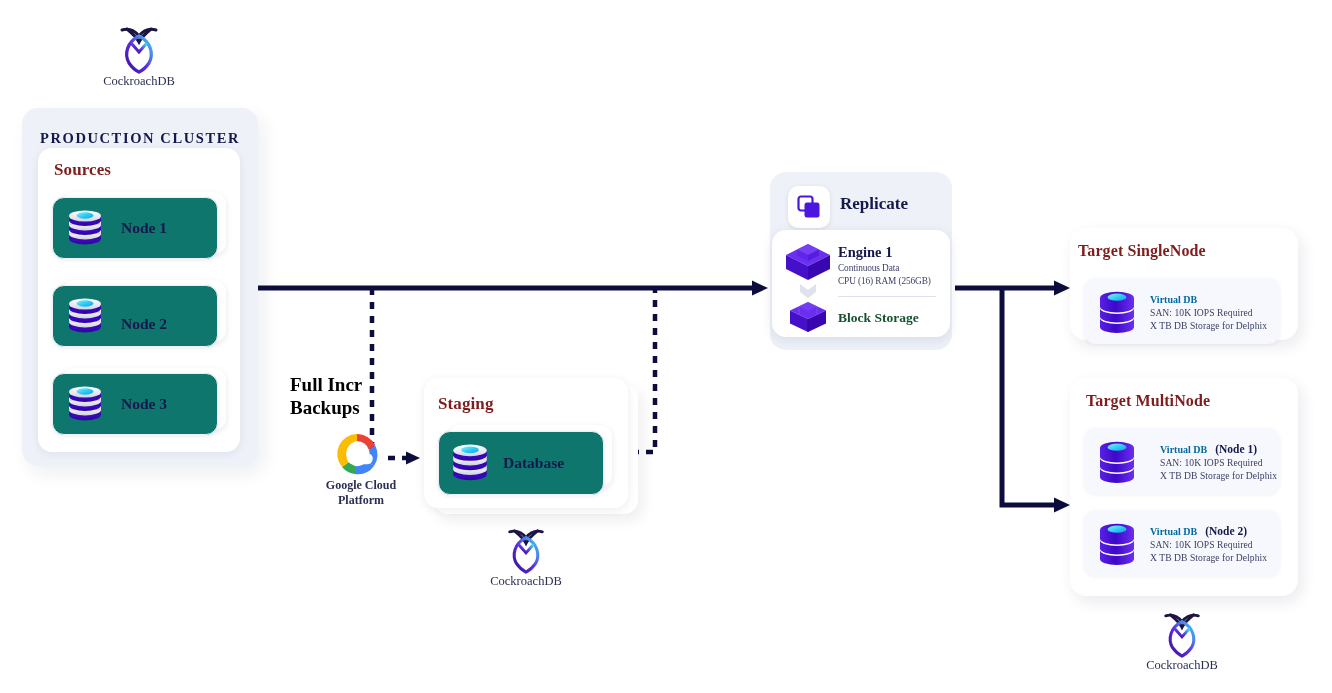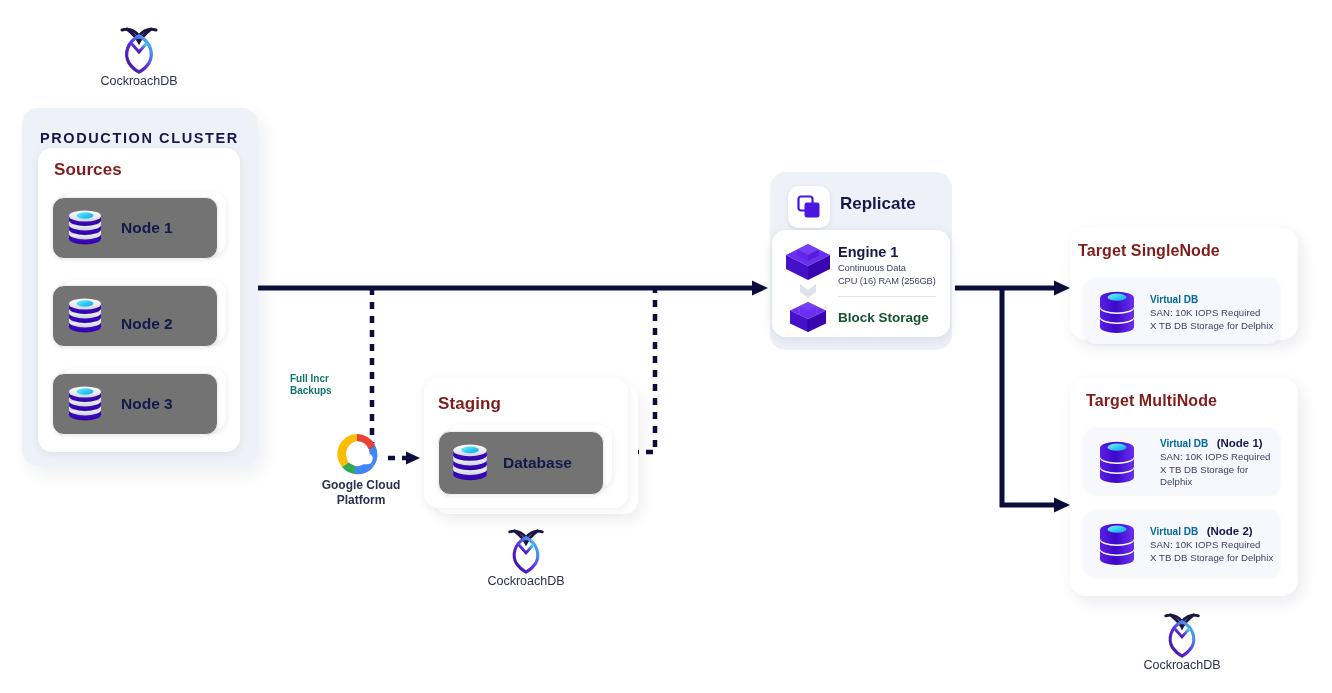--- a/index.html
+++ b/index.html
@@ -1,53 +1,53 @@
 <!DOCTYPE html>
 <html><head>
 <meta charset="utf-8">
 <style>
   html,body{margin:0;padding:0;}
   body{
     width:1332px;height:693px;background:#ffffff;
     font-family:"Liberation Sans",sans-serif;
     color:#0d1030;position:relative;overflow:hidden;
   }
-  #canvas{position:absolute;inset:0;}
+  #canvas{position:absolute;inset:0;font-family:Liberation Serif, serif;}
   .abs{position:absolute;}
 
   
   .panel-soft{
     background:#eef1f8;border-radius:16px;
   }
   .card-white{
     background:#ffffff;border-radius:14px;
   }
   .card-ghost{
     background:#ffffff;border-radius:12px;
     box-shadow:0 2px 6px rgba(20,25,70,.10);
   }
   .node-card{
-    background:#737373;border-radius:12px;
+    background:#0f766e;border-radius:12px;
     border:1px solid #eef0f7;
     box-shadow:0 1px 4px rgba(20,25,70,.08);
     display:flex;align-items:center;
   }
 
   .section-title{
     font-weight:bold;font-size:17px;color:#7f1d1d;letter-spacing:.1px;
   }
   .cluster-title{
     font-weight:bold;font-size:14.5px;color:#14184a;letter-spacing:1.6px;
   }
   .node-label{font-size:15.5px;font-weight:bold;color:#14184a;}
   .vdb-title{font-size:10px;font-weight:bold;color:#0369a1;}
   .vdb-suffix{font-size:11.5px;font-weight:bold;color:#14184a;}
   .vdb-sub{font-size:9.6px;color:#3b3f63;line-height:1.32;letter-spacing:.05px;}
   .logo-label{font-size:12.5px;color:#2b2f52;text-align:center;}
-  .edge-label{font-size:10px;font-weight:bold;color:#0f766e;line-height:1.22;}
+  .edge-label{font-size:19px;font-weight:bold;color:#000000;line-height:1.22;}
   .eng-title{font-size:14.5px;font-weight:bold;color:#14184a;}
   .eng-sub{font-size:9.3px;color:#3b3f63;line-height:1.35;letter-spacing:-.1px;}
   .blk-title{font-size:13.5px;font-weight:bold;color:#14532d;}
   .rep-title{font-size:17px;font-weight:bold;color:#14184a;}
 
   svg{display:block;overflow:visible;}
 </style>
 </head>
 <body>
 

